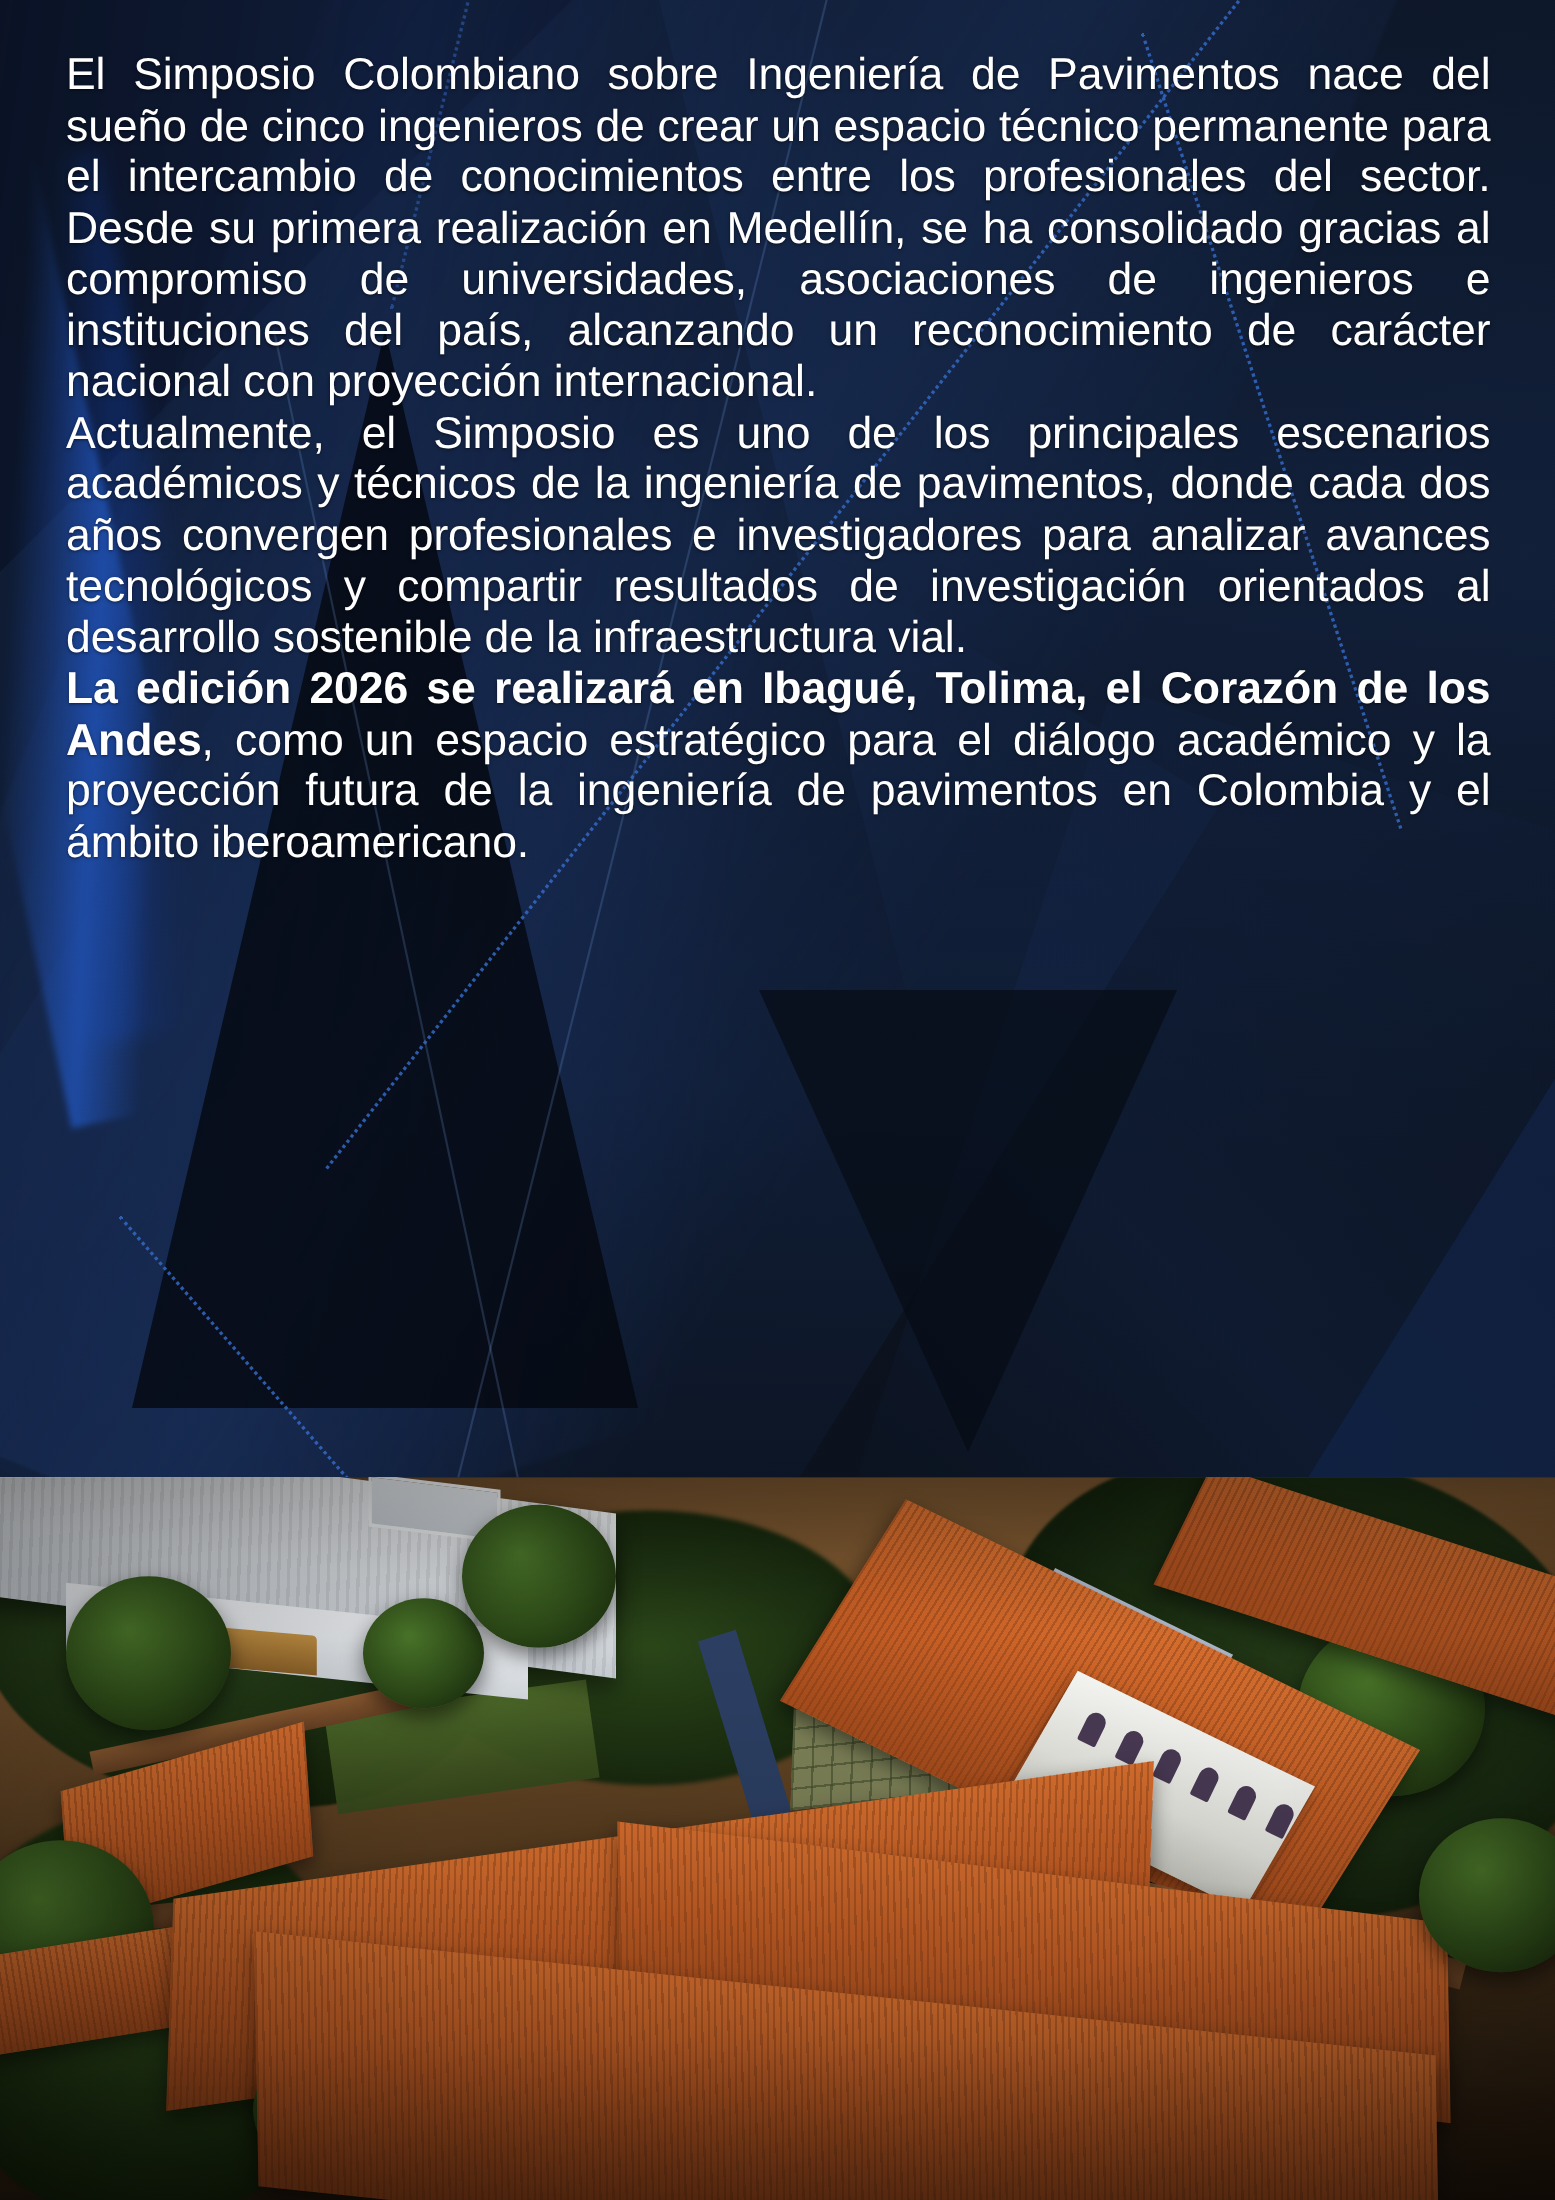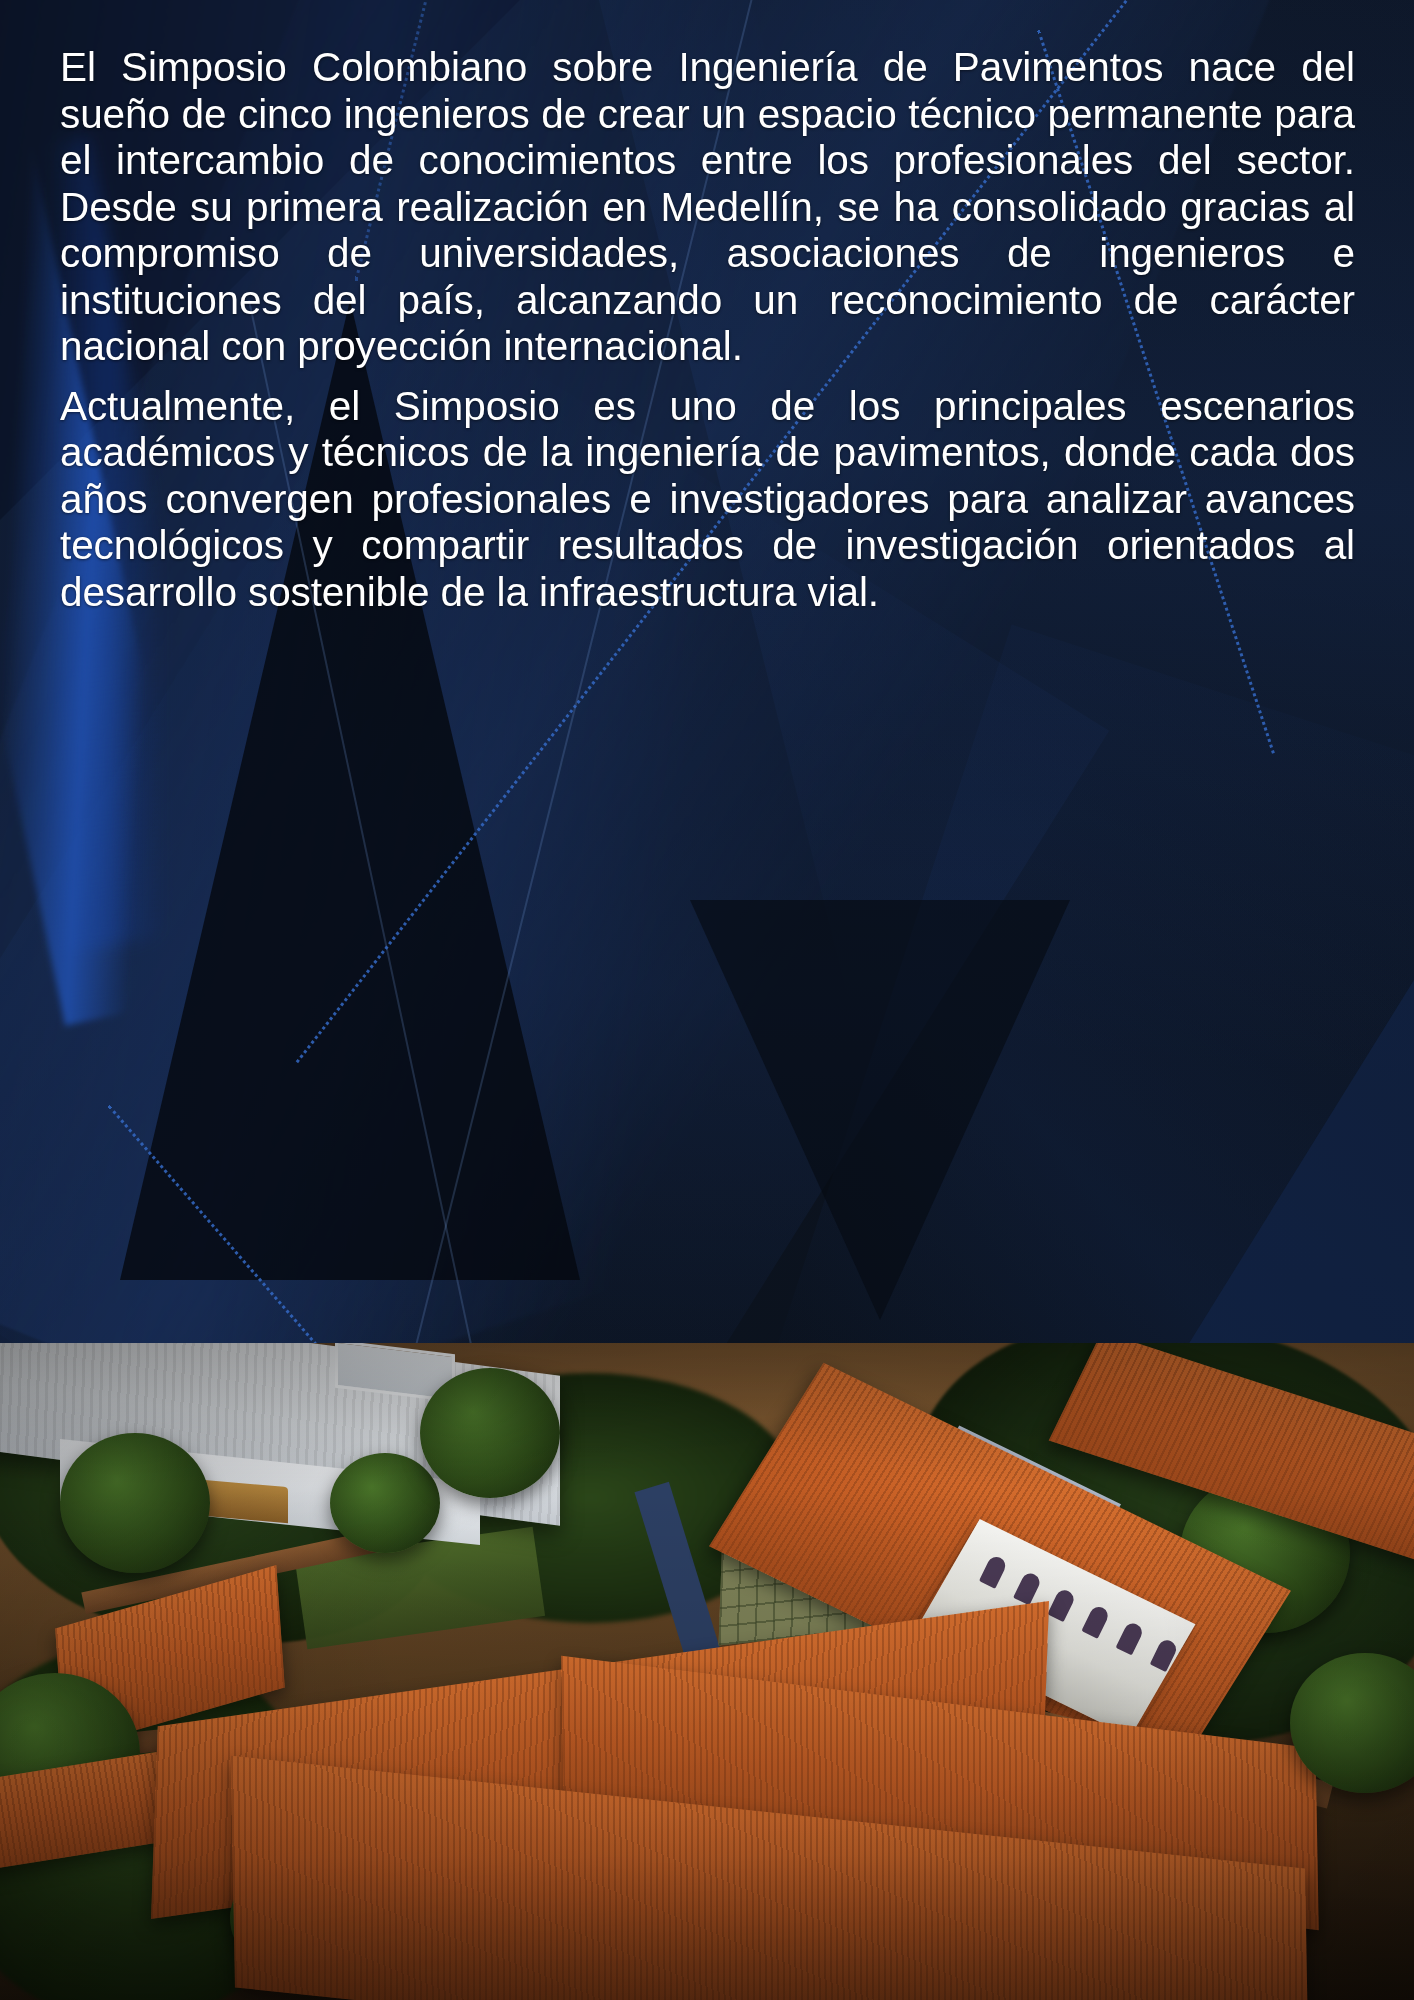--- a/index.html
+++ b/index.html
@@ -139,21 +139,21 @@
     line-height: 46.5px;
     text-align: justify;
     text-justify: inter-word;
     letter-spacing: -0.1px;
     font-weight: 300;
     text-shadow: 0 1px 3px rgba(0,0,0,0.55);
   }
   .copy p {
     margin: 0;
   }
-  .copy p + p { margin-top: 13px; }
+  .copy p + p { margin-top: 0px; }
   .copy b { font-weight: 700; }
 
   
   .photo {
     position: absolute;
     left: 0;
     top: 1343px;
     width: 1414px;
     height: 657px;
     overflow: hidden;
@@ -487,16 +487,17 @@
       </div>
       <div class="ph roof roof-bottom-wide"></div>
 
       <div class="photo-shade"></div>
     </div>
   </div>
 
   <div class="copy">
     <p><span>El Simposio Colombiano sobre Ingeniería de Pavimentos nace del sueño de cinco ingenieros de crear un espacio técnico permanente para el intercambio de conocimientos entre los profesionales del sector. Desde su primera realización en Medellín, se ha consolidado gracias al compromiso de universidades, asociaciones de ingenieros e instituciones del país, alcanzando un reconocimiento de carácter nacional con proyección internacional.</span></p>
     <p><span>Actualmente, el Simposio es uno de los principales escenarios académicos y técnicos de la ingeniería de pavimentos, donde cada dos años convergen profesionales e investigadores para analizar avances tecnológicos y compartir resultados de investigación orientados al desarrollo sostenible de la infraestructura vial.</span></p>
+    <p><b>La edición 2026 se realizará en Ibagué, Tolima, el Corazón de los Andes</b><span>, como un espacio estratégico para el diálogo académico y la proyección futura de la ingeniería de pavimentos en Colombia y el ámbito iberoamericano.</span></p>
   </div>
 
 
 </div>
 
 </body></html>

